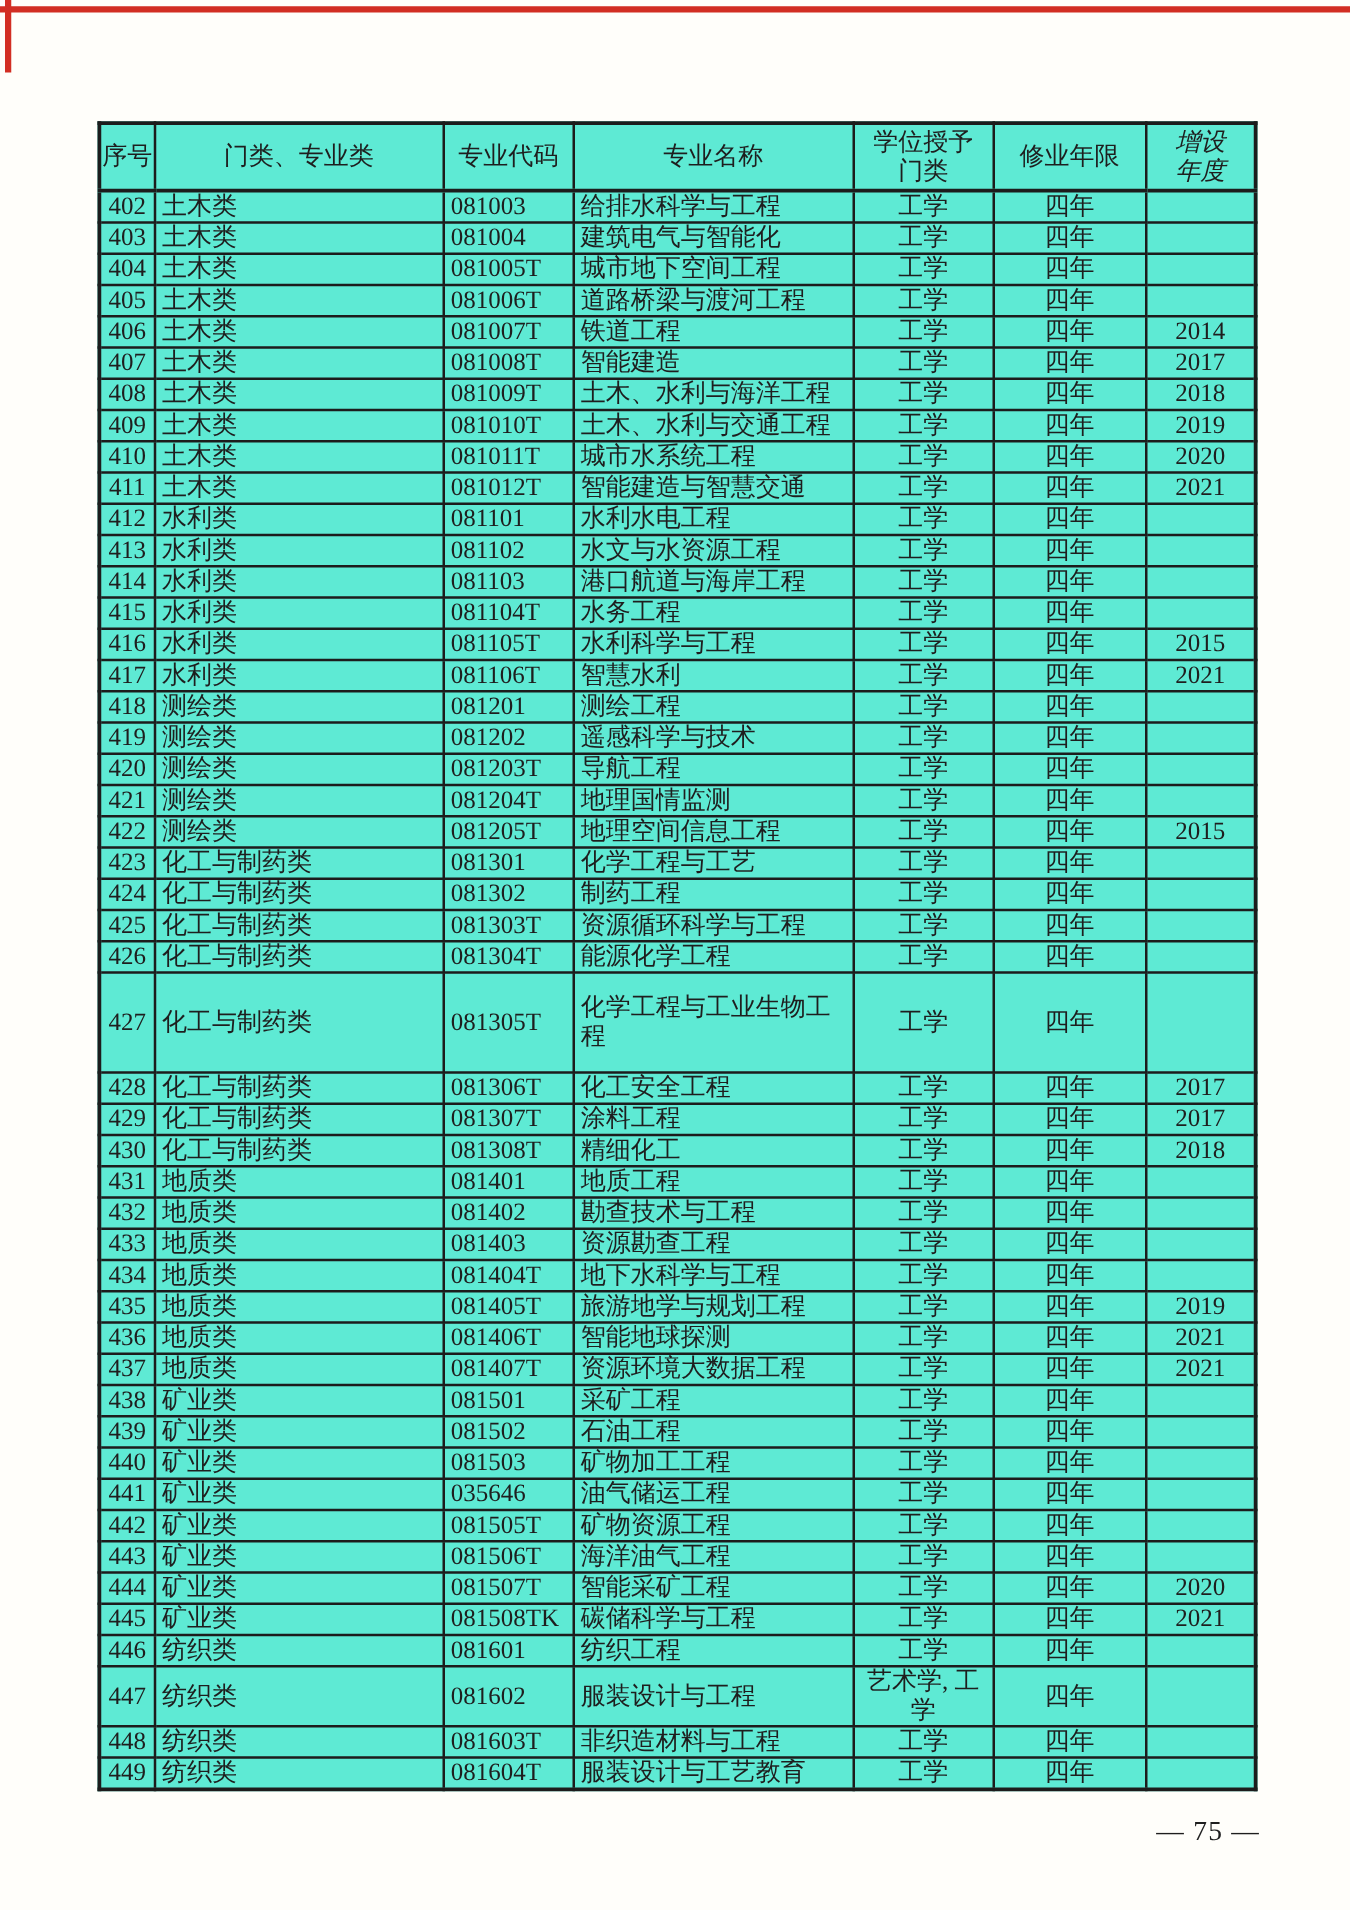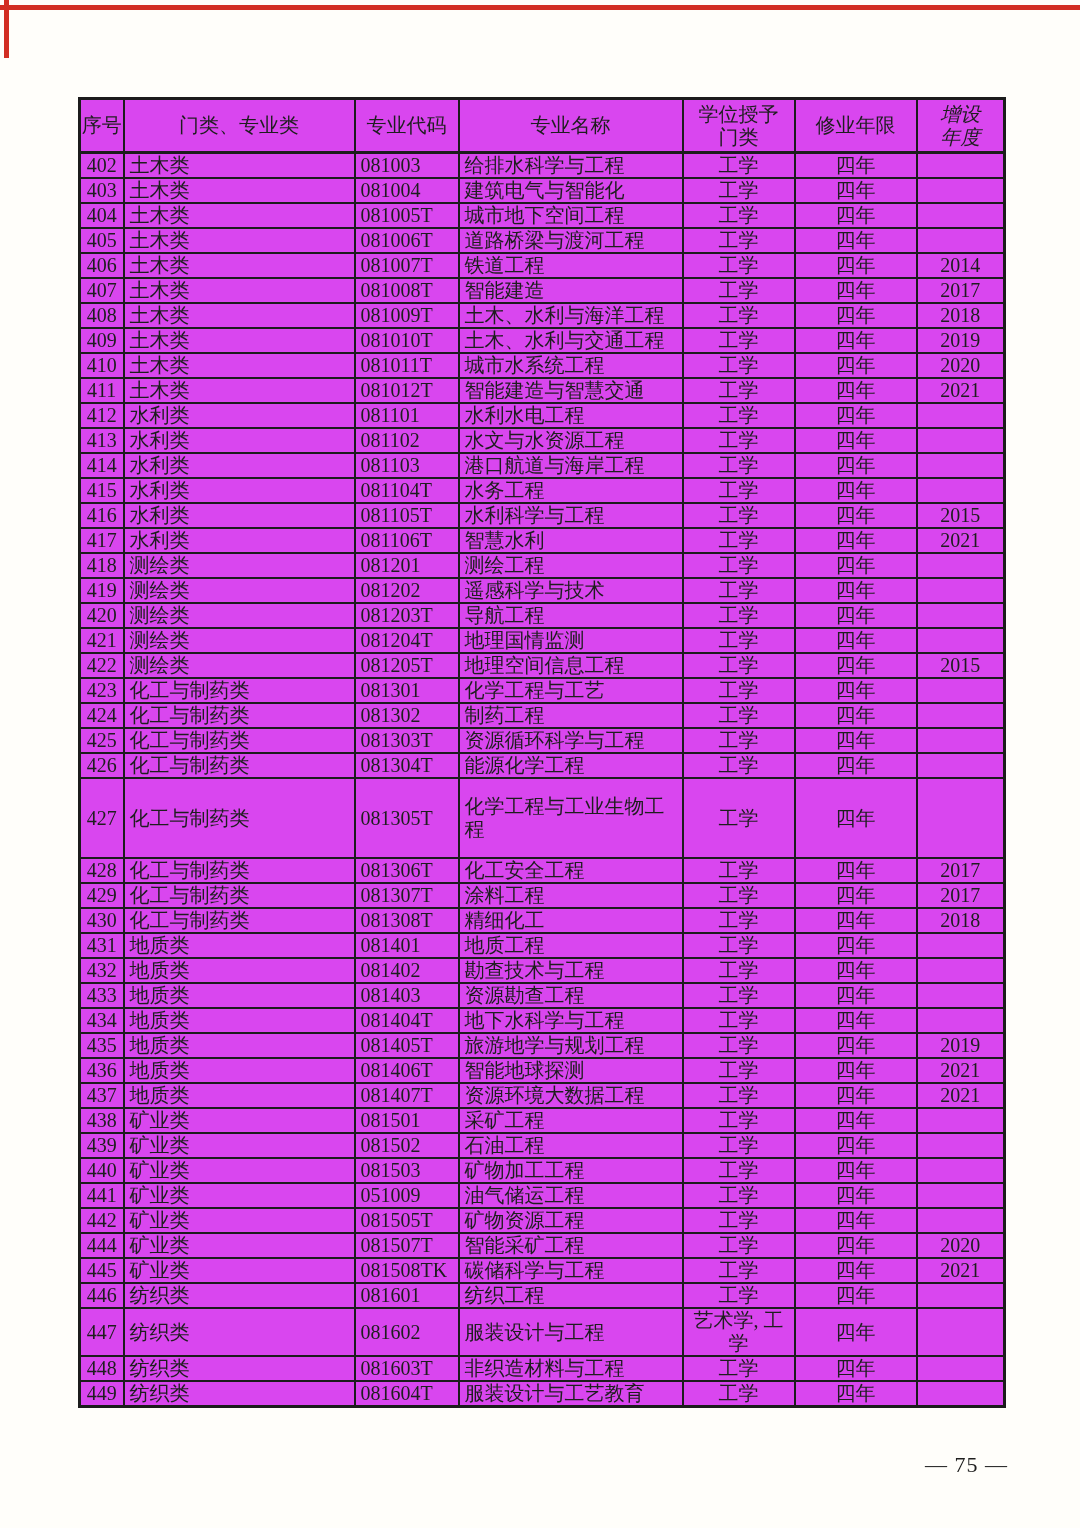--- a/index.html
+++ b/index.html
@@ -15,21 +15,21 @@
     position:absolute; left:0; top:5px; width:1080px; height:5px;
   }
   .red-line-left {
     position:absolute; left:4px; top:0; width:5px; height:58px;
   }
   table.majors {
     position:absolute; left:78px; top:97px;
     width:925px;
     border-collapse:collapse;
     table-layout:fixed;
-    background:#d946ef;
+    background:#5eead4;
   }
   table.majors, table.majors th, table.majors td {
     border:2px solid #1c1c1c;
   }
   table.majors { border-width:3px; }
   table.majors thead th { border-bottom-width:3px; }
   th, td {
     font-size:20px;
     font-weight:normal;
     text-align:center;
@@ -437,31 +437,40 @@
           <td class="col-category">矿业类</td>
           <td class="col-code">081503</td>
           <td class="col-name">矿物加工工程</td>
           <td class="col-degree">工学</td>
           <td class="col-duration">四年</td>
           <td class="col-year"></td>
         </tr>
         <tr>
           <td class="col-no">441</td>
           <td class="col-category">矿业类</td>
-          <td class="col-code">051009</td>
+          <td class="col-code">035646</td>
           <td class="col-name">油气储运工程</td>
           <td class="col-degree">工学</td>
           <td class="col-duration">四年</td>
           <td class="col-year"></td>
         </tr>
         <tr>
           <td class="col-no">442</td>
           <td class="col-category">矿业类</td>
           <td class="col-code">081505T</td>
           <td class="col-name">矿物资源工程</td>
+          <td class="col-degree">工学</td>
+          <td class="col-duration">四年</td>
+          <td class="col-year"></td>
+        </tr>
+        <tr>
+          <td class="col-no">443</td>
+          <td class="col-category">矿业类</td>
+          <td class="col-code">081506T</td>
+          <td class="col-name">海洋油气工程</td>
           <td class="col-degree">工学</td>
           <td class="col-duration">四年</td>
           <td class="col-year"></td>
         </tr>
         <tr>
           <td class="col-no">444</td>
           <td class="col-category">矿业类</td>
           <td class="col-code">081507T</td>
           <td class="col-name">智能采矿工程</td>
           <td class="col-degree">工学</td>

